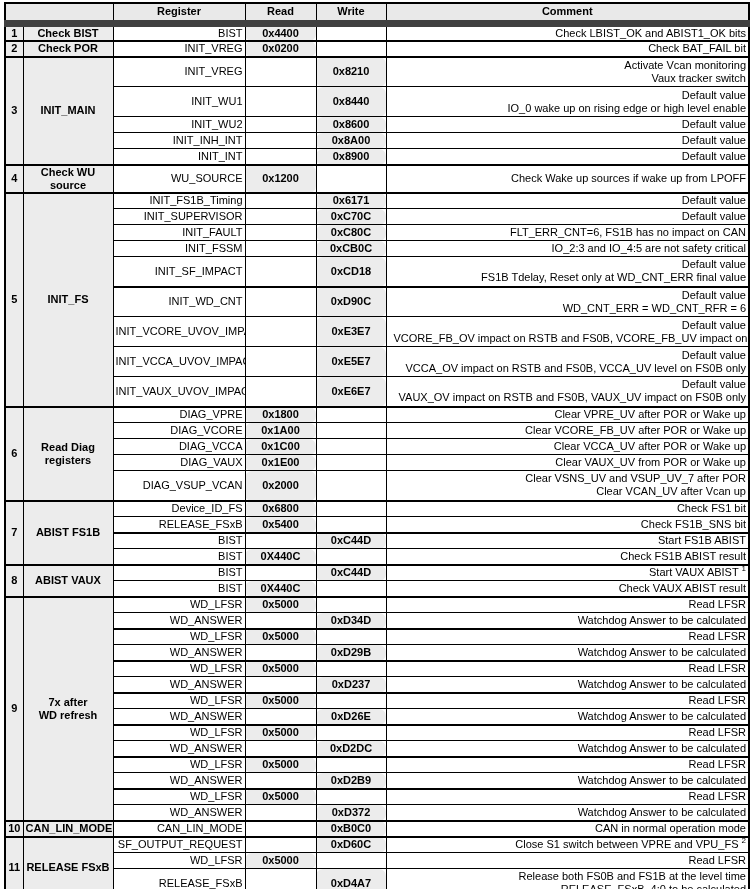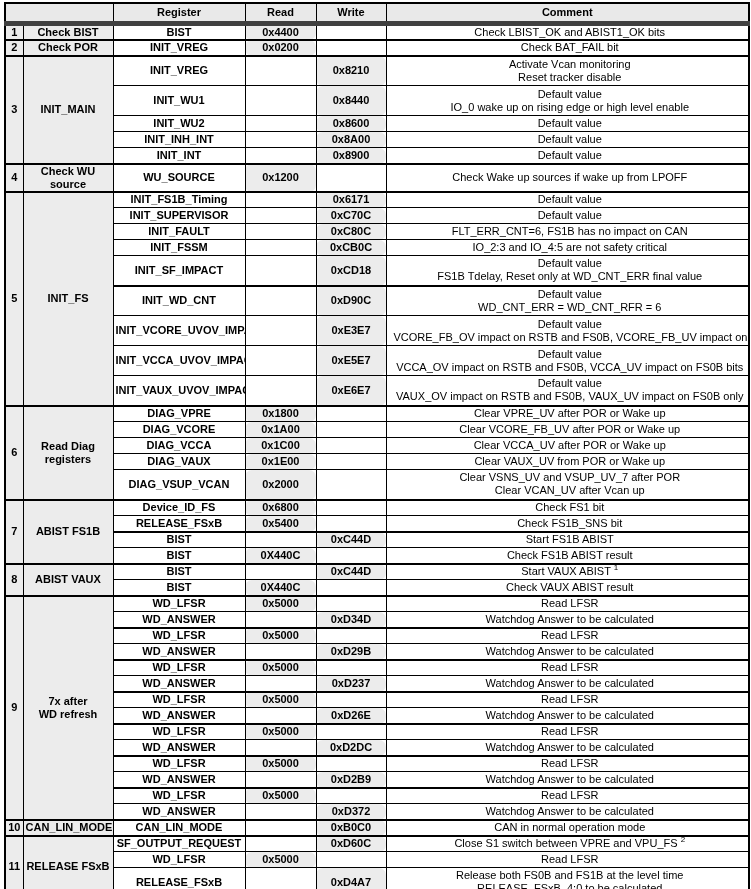--- a/index.html
+++ b/index.html
@@ -16,32 +16,32 @@
     border:1px solid #000;
     font-size:11px;line-height:13px;
     padding:0 2px;
     overflow:hidden;
     vertical-align:middle;
     box-sizing:border-box;
   }
   thead tr{height:20px;}
   thead th{
     background:#e9e9e9;font-weight:bold;text-align:center;
-    border-bottom:5px solid #404040;
+    border-bottom:7px solid #404040;
   }
   tr.single{height:16px;}
   tr.double{height:30px;}
   td.num, td.steplabel{
     background:#ececec;font-weight:bold;text-align:center;
     vertical-align:middle;white-space:pre-line;
   }
-  td.reg{text-align:center;white-space:nowrap;font-weight:bold;}
+  td.reg{text-align:right;white-space:nowrap;}
   td.rd, td.wr{text-align:center;font-weight:bold;white-space:nowrap;}
   td.rd.filled, td.wr.filled{background:#ececec;border-radius:7px;}
-  td.cmt{text-align:center;padding-left:7px;}
+  td.cmt{text-align:right;padding-left:7px;}
   td.cmt .line{white-space:nowrap;line-height:13px;}
   tr.group-start td{border-top:2px solid #000;}
   tr.sep td{border-top:2px solid #000;}
   sup{font-size:8px;line-height:0;}
 </style>
 </head>
 <body>
 
 <table class="seq">
   <colgroup>
@@ -83,21 +83,21 @@
         </td>
       </tr>
       <tr class="double group-start">
         <td class="num" rowspan="5">3</td>
         <td class="steplabel" rowspan="5">INIT_MAIN</td>
         <td class="reg">INIT_VREG</td>
         <td class="rd"></td>
         <td class="wr filled">0x8210</td>
         <td class="cmt">
           <div class="line">Activate Vcan monitoring</div>
-          <div class="line">Reset tracker disable</div>
+          <div class="line">Vaux tracker switch</div>
         </td>
       </tr>
       <tr class="double">
         <td class="reg">INIT_WU1</td>
         <td class="rd"></td>
         <td class="wr filled">0x8440</td>
         <td class="cmt">
           <div class="line">Default value</div>
           <div class="line">IO_0 wake up on rising edge or high level enable</div>
         </td>
@@ -196,21 +196,21 @@
           <div class="line">Default value</div>
           <div class="line">VCORE_FB_OV impact on RSTB and FS0B, VCORE_FB_UV impact on FS0B only</div>
         </td>
       </tr>
       <tr class="double">
         <td class="reg">INIT_VCCA_UVOV_IMPACT</td>
         <td class="rd"></td>
         <td class="wr filled">0xE5E7</td>
         <td class="cmt">
           <div class="line">Default value</div>
-          <div class="line">VCCA_OV impact on RSTB and FS0B, VCCA_UV impact on FS0B bits</div>
+          <div class="line">VCCA_OV impact on RSTB and FS0B, VCCA_UV level on FS0B only</div>
         </td>
       </tr>
       <tr class="double">
         <td class="reg">INIT_VAUX_UVOV_IMPACT</td>
         <td class="rd"></td>
         <td class="wr filled">0xE6E7</td>
         <td class="cmt">
           <div class="line">Default value</div>
           <div class="line">VAUX_OV impact on RSTB and FS0B, VAUX_UV impact on FS0B only</div>
         </td>

